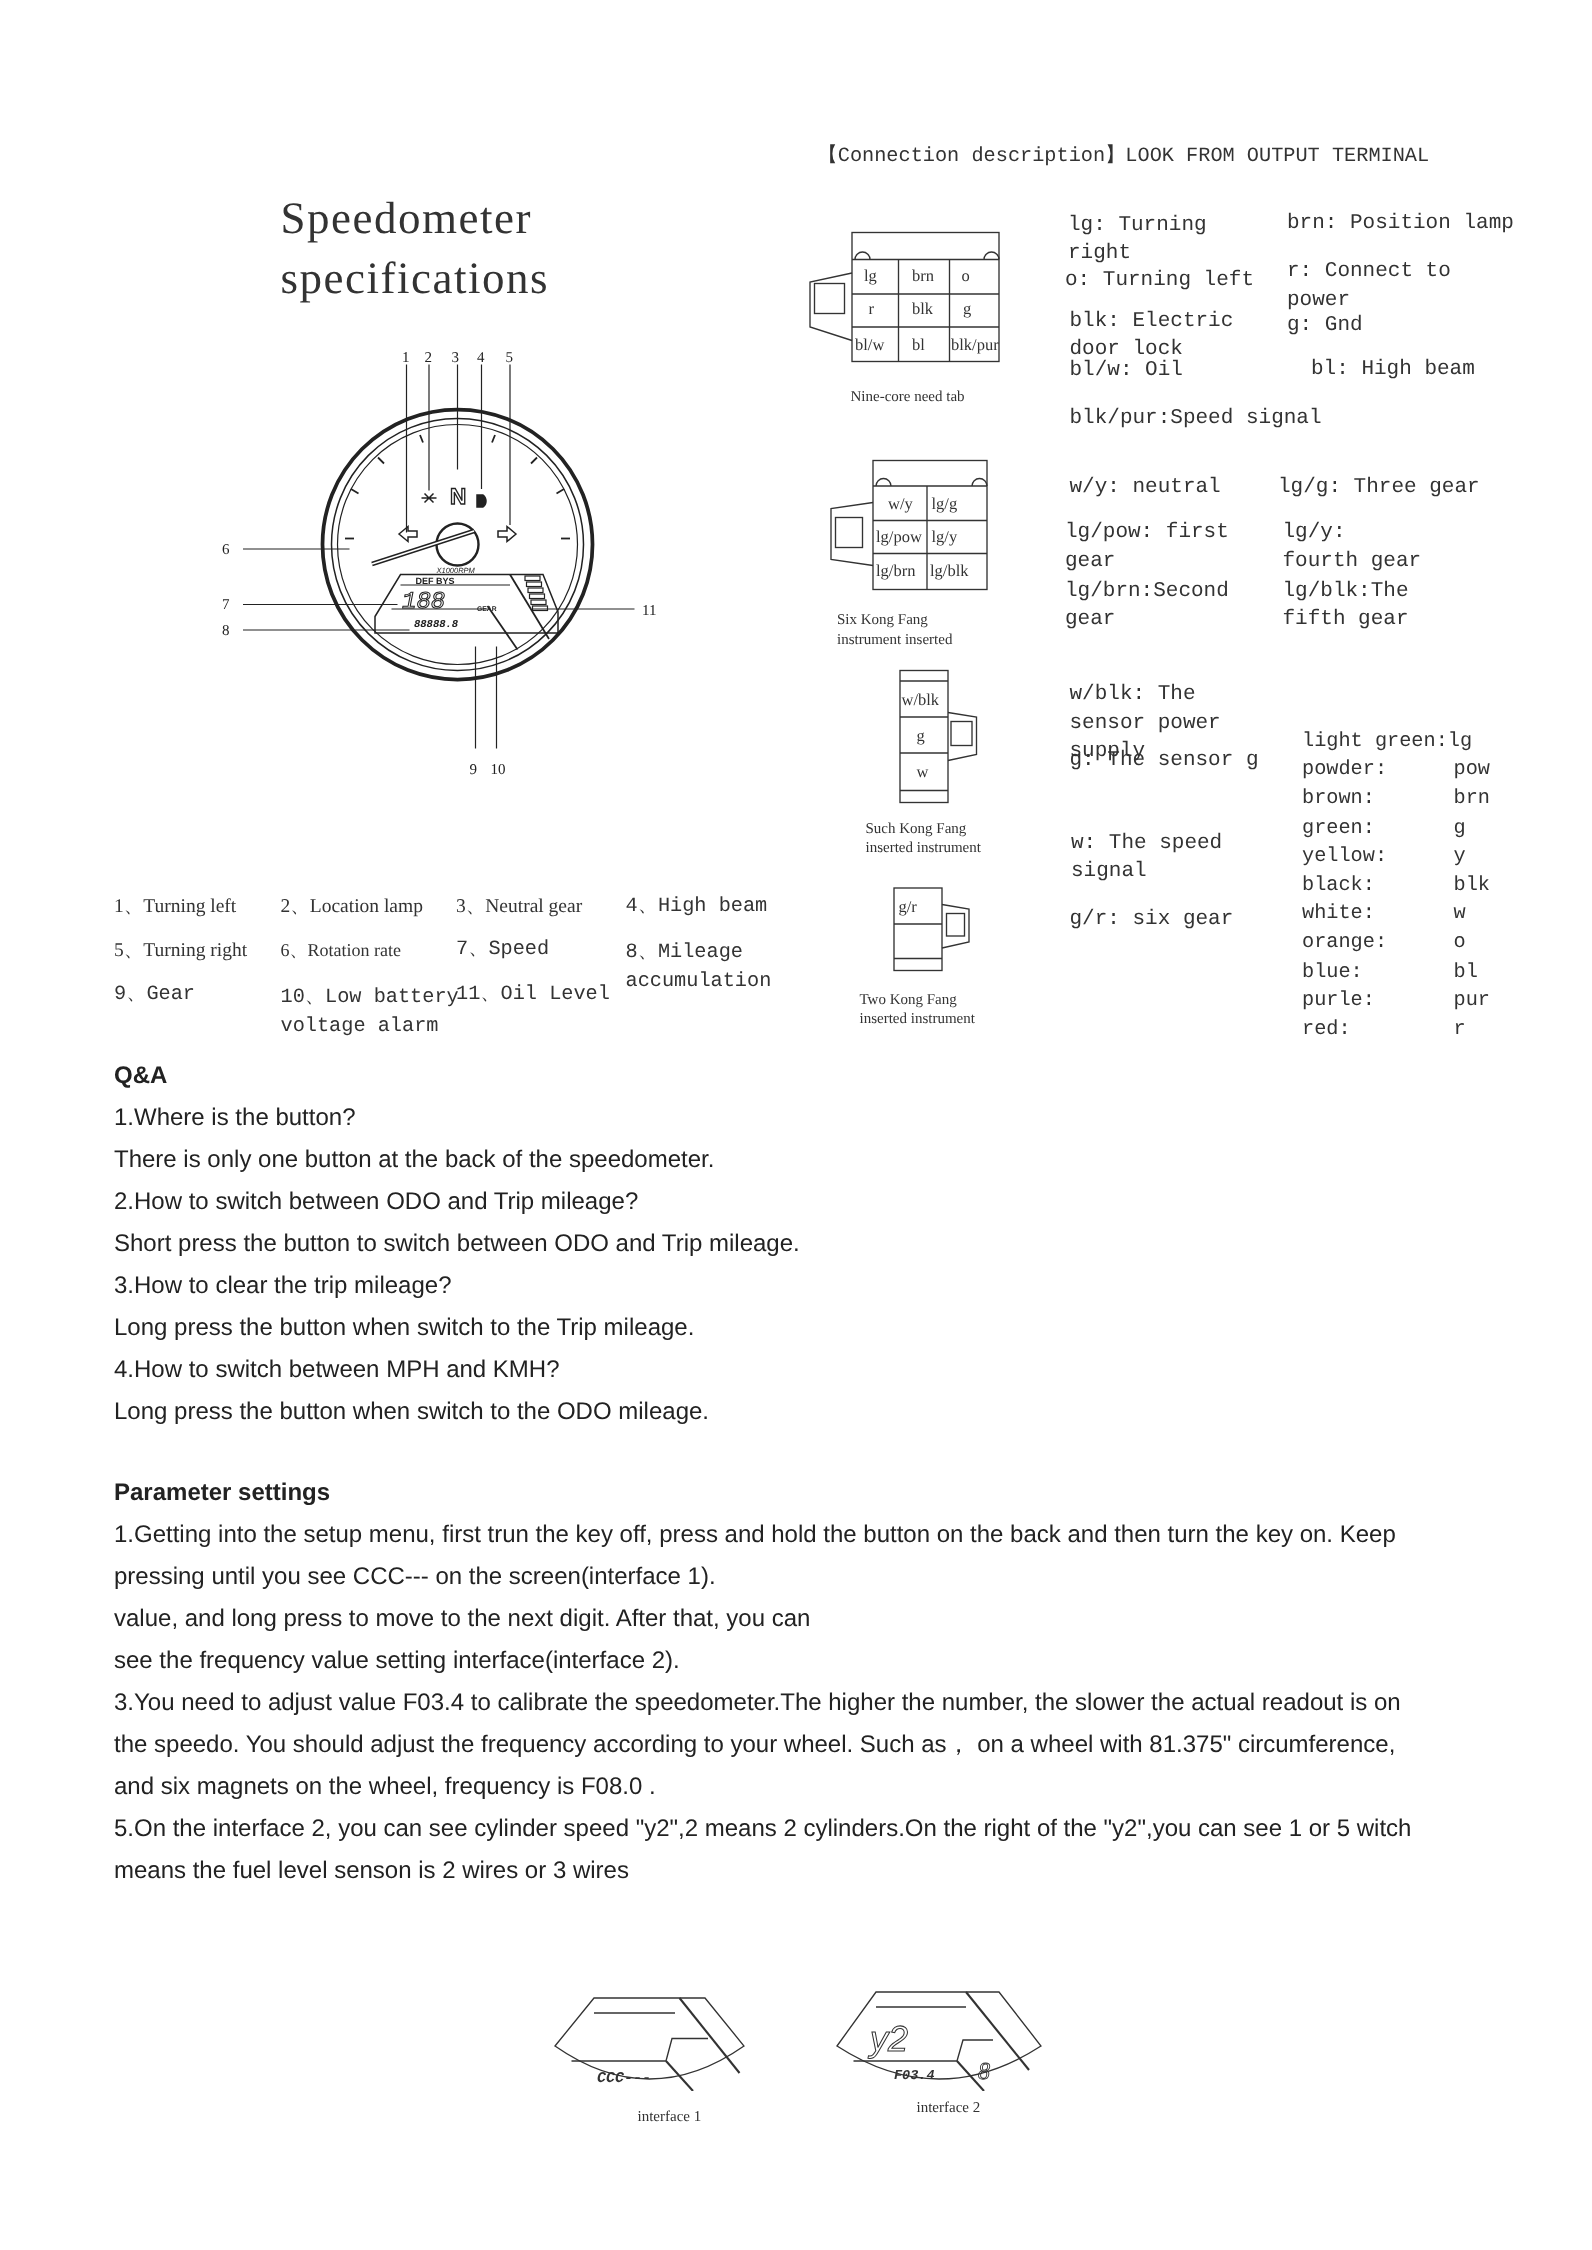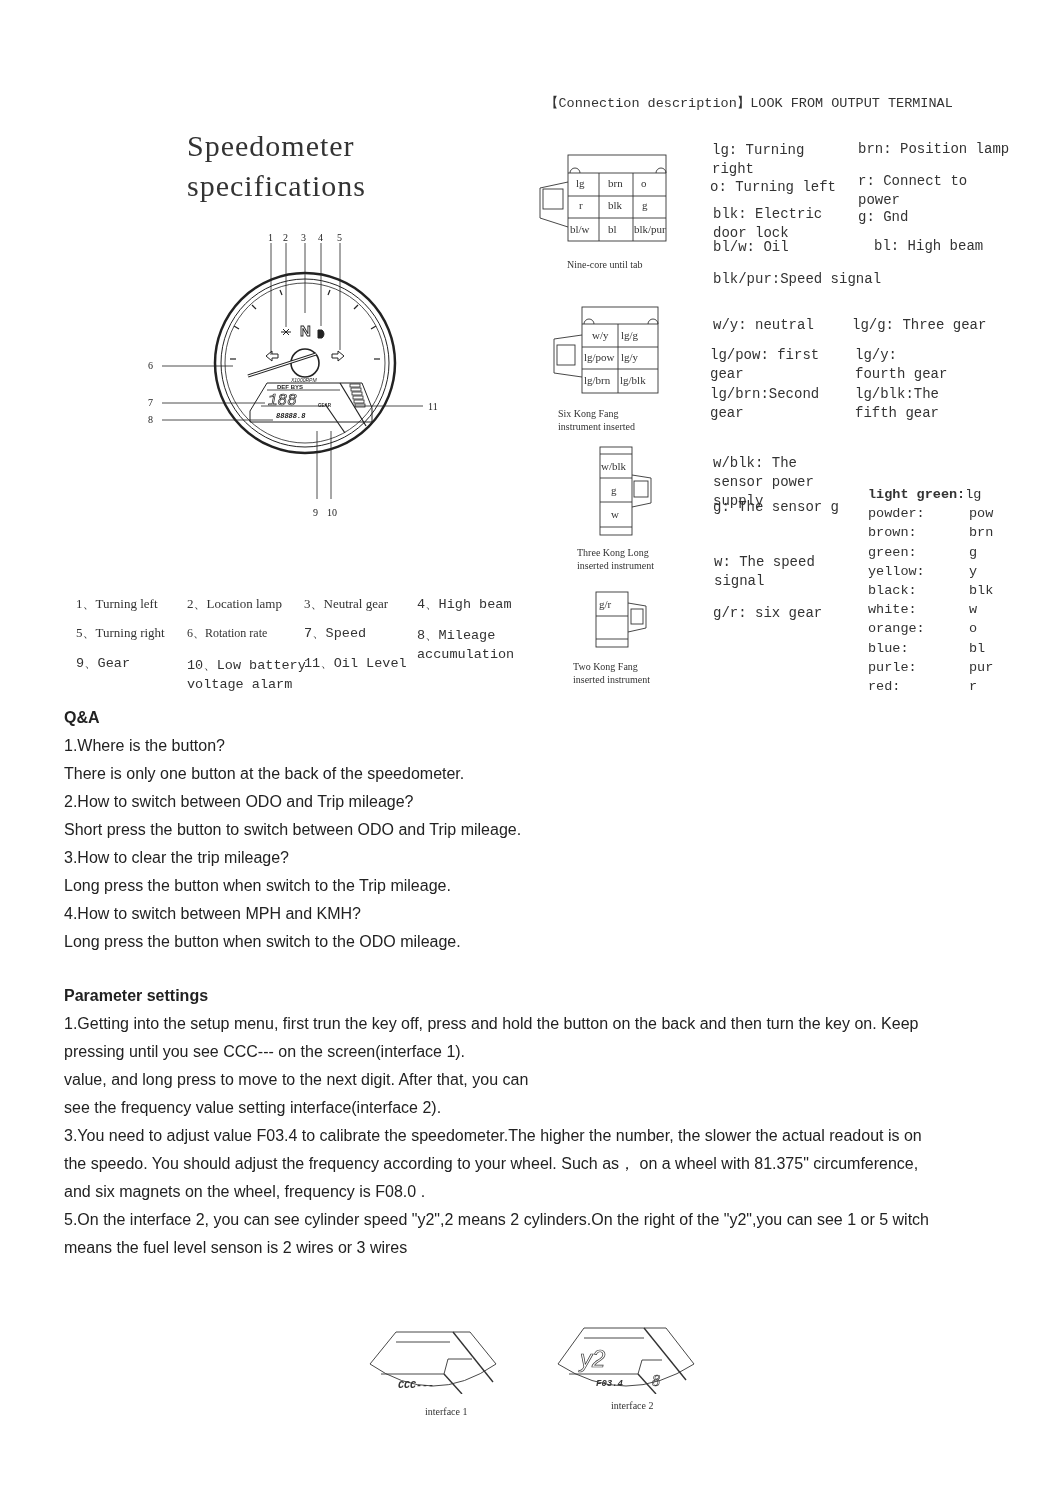--- a/index.html
+++ b/index.html
@@ -1,19 +1,19 @@
 <!DOCTYPE html>
 <html><head>
 <meta charset="utf-8">
 <style>
   html,body{margin:0;padding:0;background:#fff;}
   body{width:1061px;height:1500px;position:relative;overflow:hidden;color:#222;}
   .serif{font-family:"Liberation Serif","DejaVu Serif",serif;}
   .mono{font-family:"Liberation Mono","DejaVu Sans Mono",monospace;}
-  .sans{font-family:"Liberation Sans","DejaVu Sans",sans-serif;}
+  .sans{font-family:"Liberation Sans","DejaVu Sans",sans-serif;margin-left:12px;}
   .abs{position:absolute;}
 
   #spec-title{left:187px;top:126px;font-size:30px;line-height:40px;color:#333;letter-spacing:1px;}
   #conn-header{left:545px;top:94px;font-size:13.5px;color:#333;}
 
   
   #gauge{left:140px;top:226px;width:320px;height:300px;}
 
   
   .leg{font-size:13.5px;color:#333;line-height:15px;}
@@ -150,21 +150,21 @@
   <text class="cell" x="38" y="33">lg</text>
   <text class="cell" x="70" y="33">brn</text>
   <text class="cell" x="103" y="33">o</text>
   <text class="cell" x="41" y="55">r</text>
   <text class="cell" x="70" y="55">blk</text>
   <text class="cell" x="104" y="55">g</text>
   <text class="cell" x="32" y="79">bl/w</text>
   <text class="cell" x="70" y="79">bl</text>
   <text class="cell" x="96" y="79" font-size="9">blk/pur</text>
 </svg>
-<div class="abs serif cap" style="left:567px;top:258px;">Nine-core until tab</div>
+<div class="abs serif cap" style="left:567px;top:258px;">Nine-core need tab</div>
 
 <div class="abs mono desc" style="left:712px;top:141px;width:135px;">lg: Turning right</div>
 <div class="abs mono desc" style="left:710px;top:178px;">o: Turning left</div>
 <div class="abs mono desc" style="left:713px;top:205px;width:120px;">blk: Electric door lock</div>
 <div class="abs mono desc" style="left:713px;top:238px;">bl/w: Oil</div>
 <div class="abs mono desc" style="left:713px;top:270px;">blk/pur:Speed signal</div>
 <div class="abs mono desc" style="left:858px;top:140px;">brn: Position lamp</div>
 <div class="abs mono desc" style="left:858px;top:172px;width:120px;">r: Connect to power</div>
 <div class="abs mono desc" style="left:858px;top:208px;">g: Gnd</div>
 <div class="abs mono desc" style="left:858px;top:237px;margin-left:16px;">bl: High beam</div>
@@ -208,21 +208,21 @@
     <line x1="2" y1="57" x2="34" y2="57"></line>
     <line x1="2" y1="82" x2="34" y2="82"></line>
     <path d="M34 30 L53 33 L53 58 L34 62"></path>
     <rect x="36" y="36" width="14" height="16"></rect>
   </g>
   <text class="cell" x="3" y="25" font-size="10">w/blk</text>
   <text class="cell" x="13" y="49" font-size="10">g</text>
   <text class="cell" x="13" y="73" font-size="10">w</text>
 </svg>
 <div class="abs serif cap" style="left:577px;top:546px;">
-  <div>Three Kong Long</div>
+  <div>Such Kong Fang</div>
   <div>inserted instrument</div>
 </div>
 <div class="abs mono desc" style="left:713px;top:454px;width:140px;">w/blk: The sensor power supply</div>
 <div class="abs mono desc" style="left:713px;top:498px;">g: The sensor g</div>
 <div class="abs mono desc" style="left:714px;top:553px;width:110px;">w: The speed signal</div>
 
 <svg class="conn-svg" style="left:594px;top:590px;" width="56" height="60" viewBox="0 0 56 60">
   <g fill="none" stroke="#333" stroke-width="0.9">
     <rect x="2" y="2" width="32" height="55"></rect>
     <line x1="2" y1="26" x2="34" y2="26"></line>
@@ -233,21 +233,21 @@
   <text class="cell" x="5" y="18" font-size="10">g/r</text>
 </svg>
 <div class="abs serif cap" style="left:573px;top:660px;">
   <div>Two Kong Fang</div>
   <div>inserted instrument</div>
 </div>
 <div class="abs mono desc" style="left:713px;top:604px;">g/r: six gear</div>
 
 <div class="abs mono code-tbl" id="codeTbl">
     <div class="row">
-      <span class="k" style="width: auto; font-weight: bold;">light green:</span>
+      <span class="k" style="width: auto;">light green:</span>
       <span>lg</span>
     </div>
     <div class="row">
       <span class="k">powder:</span>
       <span>pow</span>
     </div>
     <div class="row">
       <span class="k">brown:</span>
       <span>brn</span>
     </div>

